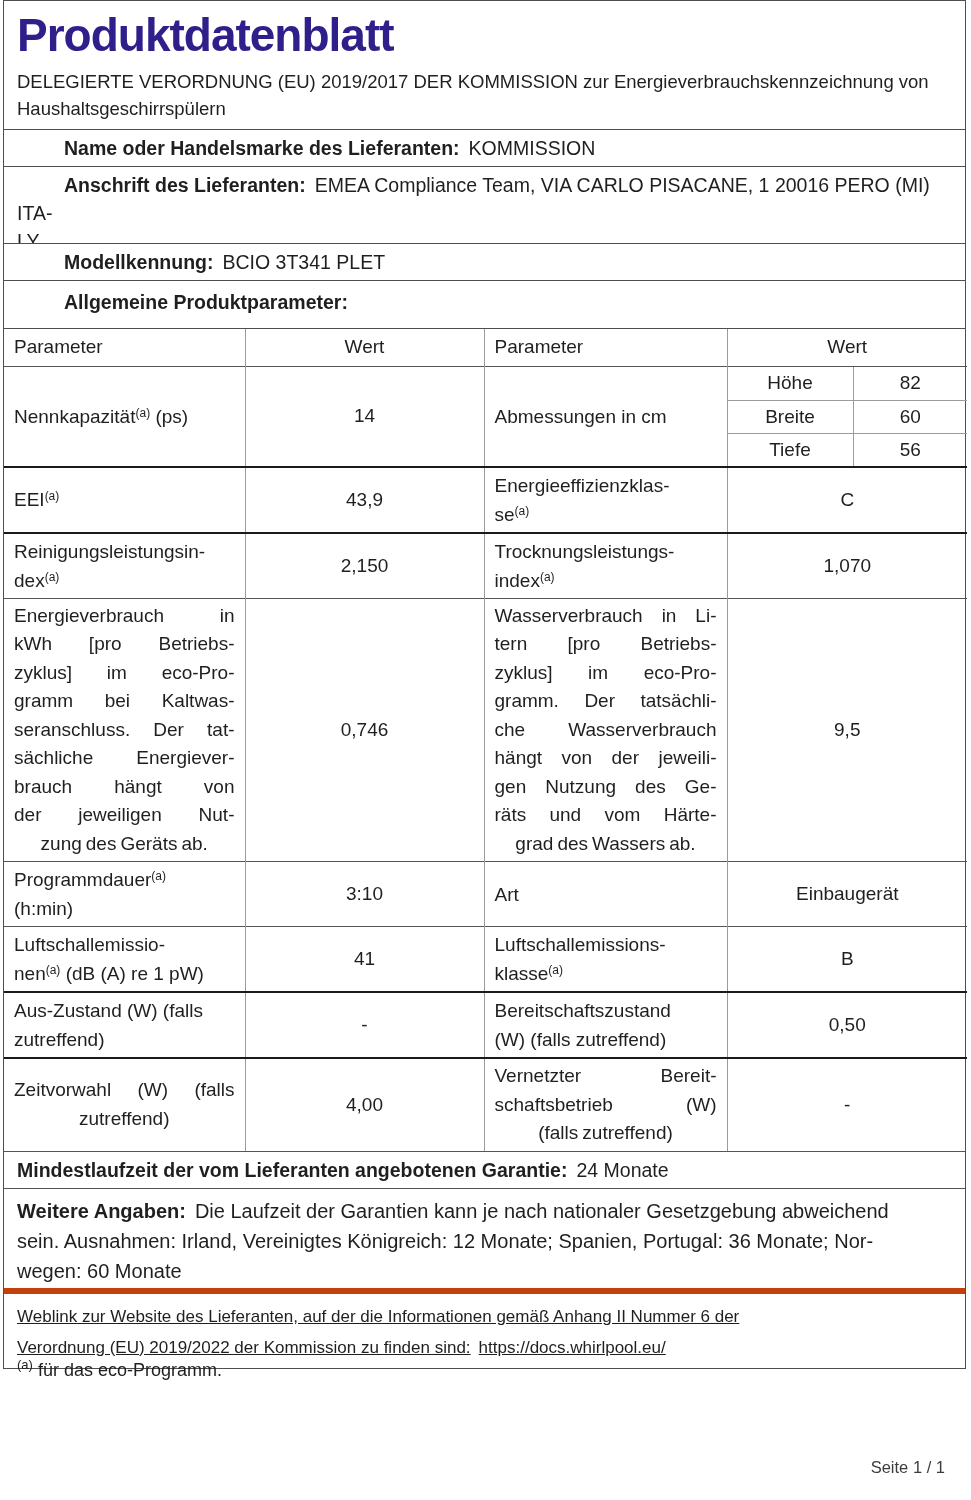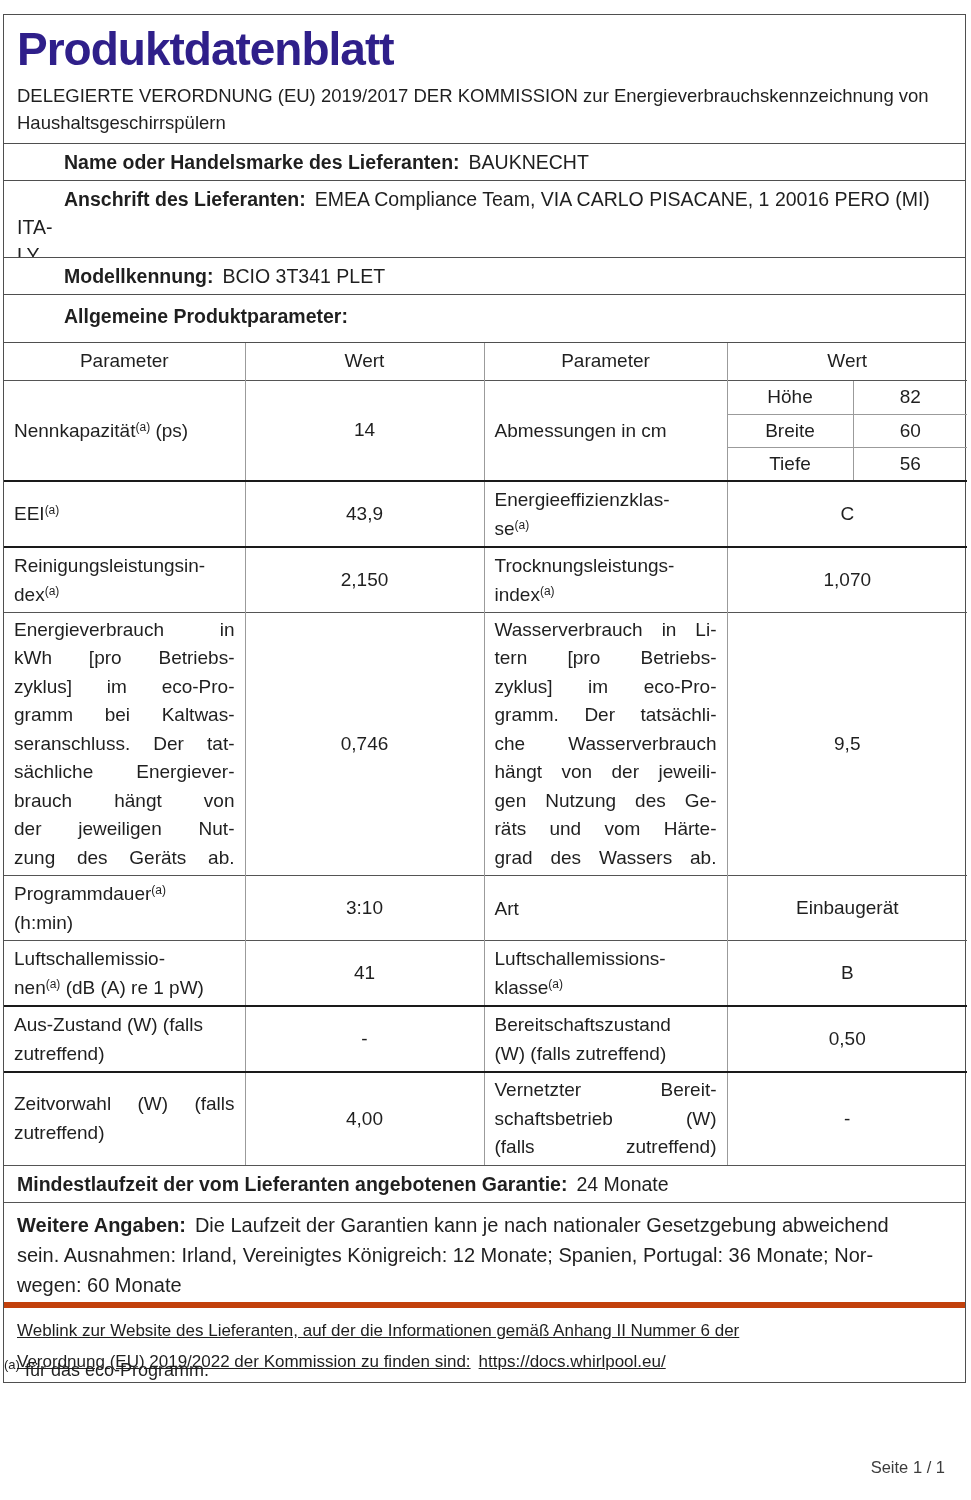--- a/index.html
+++ b/index.html
@@ -3,21 +3,21 @@
 <meta charset="utf-8">
 <style>
   * { box-sizing: border-box; margin: 0; padding: 0; }
   html,body { width: 971px; height: 1500px; background: #ffffff; }
   body {
     font-family: "Liberation Sans", "DejaVu Sans", sans-serif;
     color: #1f1f1f;
     position: relative;
   }
   .doc {
-    position: absolute; left: 3px; top: 14px; width: 963px;
+    position: absolute; left: 3px; top: 0; width: 963px;
     border: 1px solid #4f4f4f;
     background: #fff;
   }
   
   .title-block { height: 129px; padding: 8px 13px 0 13px; border-bottom: 1px solid #4f4f4f; overflow: hidden; }
   h1.doctitle { font-size: 46px; font-weight: bold; letter-spacing: -1px; line-height: 52px; }
   .subtitle { font-size: 18.5px; line-height: 27px; margin-top: 7px; white-space: pre-line; }
   .kv-row { padding: 4px 13px 0 13px; border-bottom: 1px solid #4f4f4f; font-size: 19.5px; line-height: 28px; overflow: hidden; }
   .kv-row .lbl { font-weight: bold; margin-right: 9px; margin-left: 47px; }
   .kv-row .val { white-space: pre-line; }
@@ -29,21 +29,21 @@
   table.params { width: 100%; border-collapse: collapse; table-layout: fixed; font-size: 19px; }
   table.params th, table.params td {
     border-left: 1px solid #9b9b9b;
     border-top: 1px solid #555;
     vertical-align: middle;
     overflow: hidden;
   }
   table.params th:first-child, table.params td:first-child { border-left: none; }
   table.params tr.hdr th { border-top: none; font-weight: normal; }
   tr.thick td { border-top: 2px solid #1a1a1a; }
-  .pl { text-align: center; padding: 4px 10px; }
+  .pl { text-align: left; padding: 4px 10px; }
   .ctr { text-align: center; }
   td.param { text-align: left; padding: 3px 10px; white-space: pre-line; line-height: 29px; }
   td.val { text-align: center; }
   tr.hdr   { height: 37px; }
   tr.r1 { height: 99px; }
   tr.r2 { height: 66px; }
   tr.r3 { height: 64px; }
   tr.r4 { height: 258px; }
   tr.r5 { height: 65px; }
   tr.r6 { height: 65px; }
@@ -52,46 +52,46 @@
   tr.r4 td.param { vertical-align: top; }
   sup { font-size: 12px; line-height: 0; vertical-align: 6px; }
   
   td.dims { padding: 0; vertical-align: top; }
   .dims-grid { display: grid; grid-template-columns: 125px 1fr; grid-auto-rows: 33px; }
   .dims-grid > div { display: flex; align-items: center; justify-content: center; }
   .dims-grid > div:nth-child(even) { border-left: 1px solid #9b9b9b; }
   .dims-grid > div:nth-child(n+3) { border-top: 1px solid #9b9b9b; }
   
   .jline { display: flex; justify-content: space-between; line-height: 28.5px; }
-  .jline.last { justify-content: space-between; gap: 4px; }
+  .jline.last { justify-content: center; gap: 4px; }
   
   .row-mindest { height: 37px; border-top: 1px solid #555; padding: 4px 13px 0 13px; font-size: 19.5px; line-height: 28px; overflow: hidden; }
   .row-weitere { height: 100px; border-top: 1px solid #555; padding: 7px 13px 0 13px; font-size: 20px; line-height: 30px; overflow: hidden; }
   .row-weblink { height: 80px; border-top: 6px solid #c2410c; padding: 7px 13px 0 13px; font-size: 17px; line-height: 31px; overflow: hidden; text-decoration: underline; }
   .row-mindest .lbl, .row-weitere .lbl { font-weight: bold; margin-right: 9px; }
   .row-weitere .val, .row-weblink .lbltxt { white-space: pre-line; }
   .row-weblink .url { margin-left: 8px; }
   
-  .footnote { position: absolute; left: 4px; top: 1360px; font-size: 18px; }
+  .footnote { position: absolute; left: 17px; top: 1360px; font-size: 18px; }
   .footnote sup { font-size: 13px; vertical-align: 7px; }
   .page-indicator { position: absolute; right: 26px; top: 1458px; font-size: 16.5px; color: #3c3c3c; }
 </style>
 </head>
 <body>
 
 <div class="doc">
 
   <div class="title-block">
     <h1 class="doctitle" id="doctitle" style="color: rgb(47, 31, 138);">Produktdatenblatt</h1>
     <p class="subtitle">DELEGIERTE VERORDNUNG (EU) 2019/2017 DER KOMMISSION zur Energieverbrauchskennzeichnung von
 Haushaltsgeschirrspülern</p>
   </div>
 
   <div class="kv-row row-name">
-    <span class="lbl">Name oder Handelsmarke des Lieferanten:</span><span class="val">BAUKNECHT</span>
+    <span class="lbl">Name oder Handelsmarke des Lieferanten:</span><span class="val">KOMMISSION</span>
   </div>
 
   <div class="kv-row row-anschrift">
     <span class="lbl">Anschrift des Lieferanten:</span><span class="val">EMEA Compliance Team, VIA CARLO PISACANE, 1 20016 PERO (MI) ITA-
 LY</span>
   </div>
 
   <div class="kv-row row-modell">
     <span class="lbl">Modellkennung:</span><span class="val">BCIO 3T341 PLET</span>
   </div>

